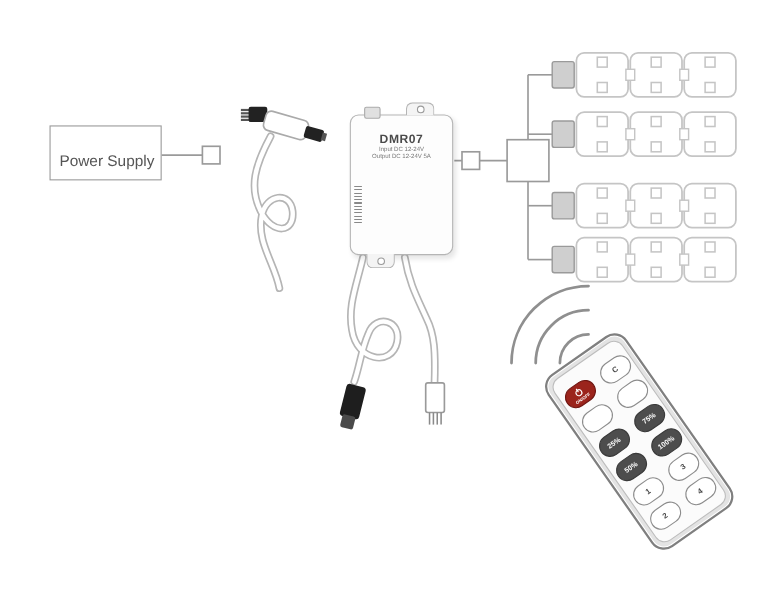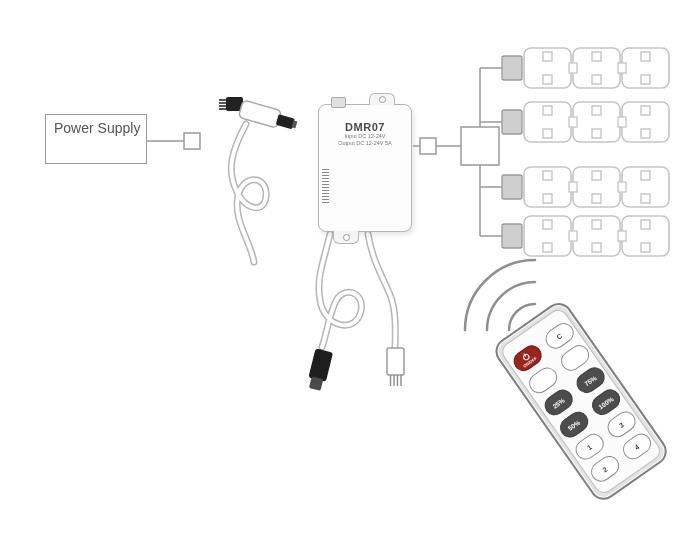--- a/index.html
+++ b/index.html
@@ -11,21 +11,21 @@
   .art { position: absolute; left: 0; top: 0; }
 
   
   .co { fill: none; stroke: #b5b5b5; stroke-width: 7; stroke-linecap: round; }
   .ci { fill: none; stroke: #ffffff; stroke-width: 4; stroke-linecap: round; }
 
   
   .ps-note {
     position: absolute; left: 45px; top: 114px; width: 102px; height: 50px;
     border: 1.5px solid #9a9a9a; background: #fff; box-sizing: border-box;
-    padding: 4px 0 0 8px; font-size: 14px; line-height: 18px; color: #555;
+    padding: 22px 0 0 8px; font-size: 14px; line-height: 18px; color: #555;
   }
 
   
   .controller {
     position: absolute; left: 318px; top: 104px; width: 94px; height: 128px;
     background: #fdfdfd; border: 1.5px solid #b5b5b5; border-radius: 8px;
     box-sizing: border-box; box-shadow: 2px 3px 5px rgba(0,0,0,0.10);
   }
   .tab {
     position: absolute; width: 26px; height: 12px; background: #f4f4f4;

